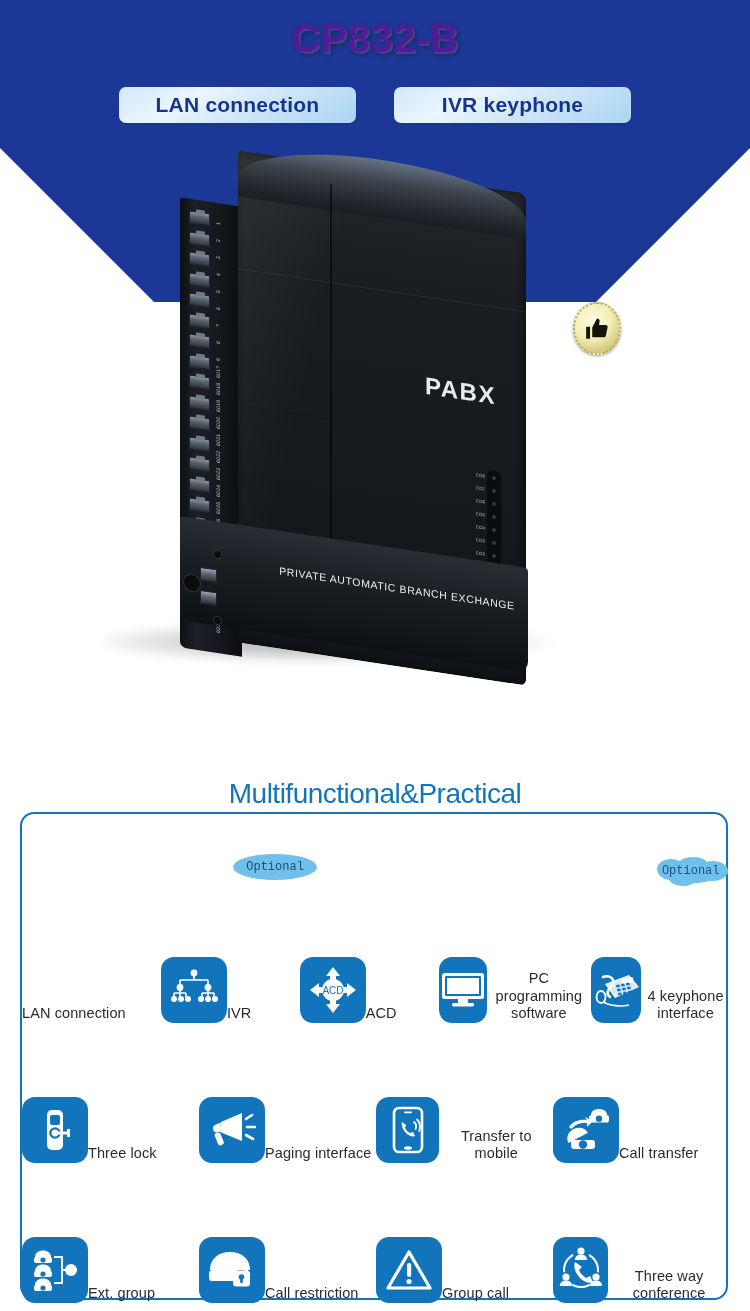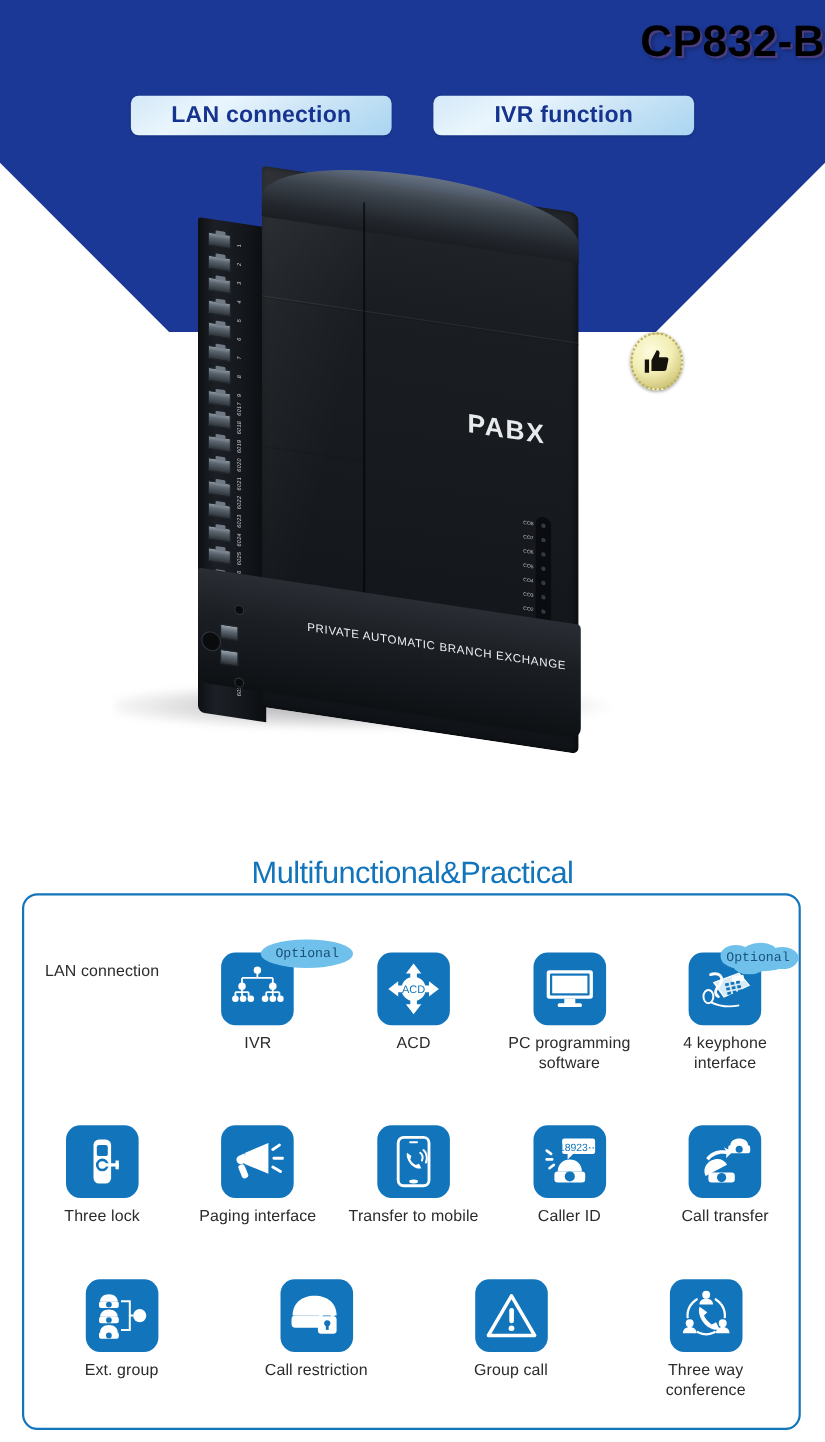--- a/index.html
+++ b/index.html
@@ -14,23 +14,23 @@
 
   
   .hero { position: absolute; left: 0; top: 0; width: 750px; height: 760px; background: #fff; overflow: hidden; }
   .hero-chevron {
     position: absolute; left: 0; top: 0; width: 750px; height: 302px;
     background: #1c3896;
     clip-path: polygon(0 0, 750px 0, 750px 148px, 596px 302px, 154px 302px, 0 148px);
   }
   .hero-title {
     position: absolute; left: 0; top: 16px; width: 750px;
-    text-align: right;
+    text-align: center;
     font-size: 40px; font-weight: bold; letter-spacing: .5px;
-    color: #000000;
+    color: #4c1d95;
     text-shadow: 2px 2px 0 rgba(120,80,140,.55), 3px 3px 5px rgba(0,0,0,.35);
   }
   .pill-row { position: absolute; left: 0; top: 87px; width: 750px; display: flex; justify-content: center; gap: 38px; }
   .pill {
     min-width: 237px; height: 36px; border-radius: 7px;
     background: linear-gradient(150deg, #d3e8f8 0%, #eaf6fd 30%, #cfe6f7 58%, #a9d5f1 100%);
     display: flex; align-items: center; justify-content: center;
     color: #16348f; font-size: 21px; font-weight: bold; letter-spacing: .2px;
     padding: 0 16px;
     box-shadow: 0 1px 2px rgba(0,0,0,.12);
@@ -147,21 +147,21 @@
     font-size: 28px; color: #1275bb; font-weight: normal; letter-spacing: -.5px;
     background: transparent; z-index: 5;
   }
   .section-title span { background: #fff; padding: 0 14px; }
 
   .grid { position: absolute; left: 0; top: 52px; width: 708px; }
   .row { display: flex; width: 708px; }
   .row.r1 { height: 157px; }
   .row.r2 { height: 140px; }
   .row.r3 { height: 140px; }
-  .cell { flex: 1 1 0; display: flex; flex-direction: column; align-items: center; position: relative; }
+  .cell { flex: 1 1 0; display: flex; flex-direction: row; align-items: flex-end; position: relative; }
   .tile {
     width: 66px; height: 66px; border-radius: 13px; background: #1275bb;
     display: flex; align-items: center; justify-content: center; position: relative;
   }
   .tile svg { display: block; }
   .cap {
     margin-top: 9px; font-size: 14.5px; color: #2b2b2b; text-align: center;
     line-height: 1.22; max-width: 132px; letter-spacing: .1px;
   }
 
@@ -185,21 +185,21 @@
 
 <div class="page">
 
   <div class="hero">
     <div class="hero-chevron"></div>
 
     <div class="hero-title">CP832-B</div>
 
     <div class="pill-row">
       <div class="pill">LAN connection</div>
-      <div class="pill">IVR function</div>
+      <div class="pill">IVR keyphone</div>
     </div>
 
     <div class="product">
       <div class="pbx-shadow"></div>
 
       <div class="pbx-side"></div>
       <div class="port-col" id="portcol">
           <div class="port" style="top: 0px;"></div>
           <div class="port" style="top: 20.5px;"></div>
           <div class="port" style="top: 41px;"></div>
@@ -430,35 +430,20 @@
               <path d="M15 16c-1 3 1 8 4 11 3 3 7 4 9 3l-2-4-3 1c-2-1-4-3-5-5l1-3z" fill="#fff"></path>
               <g stroke="#fff" stroke-width="1.8" fill="none" stroke-linecap="round">
                 <path d="M27 16c2 1.6 2.6 4.6 1.6 7"></path>
                 <path d="M30 13.5c3 2.6 3.8 7.6 2.2 11.4"></path>
               </g>
             </svg>
           </div>
           <div class="cap">Transfer to mobile</div>
         </div>
 
-        <div class="cell">
-          <div class="tile">
-            <svg width="50" height="46" viewBox="0 0 50 46">
-              <path d="M20 2h26a2 2 0 012 2v10a2 2 0 01-2 2H28l-5 5v-5h-3a2 2 0 01-2-2V4a2 2 0 012-2z" fill="#fff"></path>
-              <text x="33" y="13" text-anchor="middle" font-family="Liberation Sans, sans-serif" font-size="9.5" fill="#1275bb">18923⋯</text>
-              <g stroke="#fff" stroke-width="2.4" stroke-linecap="round">
-                <path d="M8 16l-4-3M9 21H4M10.5 26l-4 3"></path>
-              </g>
-              <path d="M14 32c0-7 5-11 11-11s11 4 11 11z" fill="#fff"></path>
-              <rect x="11" y="32" width="28" height="10" rx="3" fill="#fff"></rect>
-              <circle cx="25" cy="36.5" r="4.6" fill="#1275bb"></circle>
-            </svg>
-          </div>
-          <div class="cap">Caller ID</div>
-        </div>
 
         <div class="cell">
           <div class="tile">
             <svg width="50" height="46" viewBox="0 0 50 46">
               <path d="M30 8c0-4 4-6 8-6s8 2 8 6z" fill="#fff"></path>
               <rect x="28" y="8" width="20" height="7.5" rx="2.6" fill="#fff"></rect>
               <circle cx="38" cy="11.8" r="3.2" fill="#1275bb"></circle>
               <path d="M8 20c4-6 11-8 18-7l-2-3 8 4-6 6 .4-3.6C21 15 14 17 10.5 22z" fill="#fff"></path>
               <g transform="rotate(-28 20 34)">
                 <path d="M8 30c0-6 5-10 11-10s11 4 11 10z" fill="#fff"></path>

